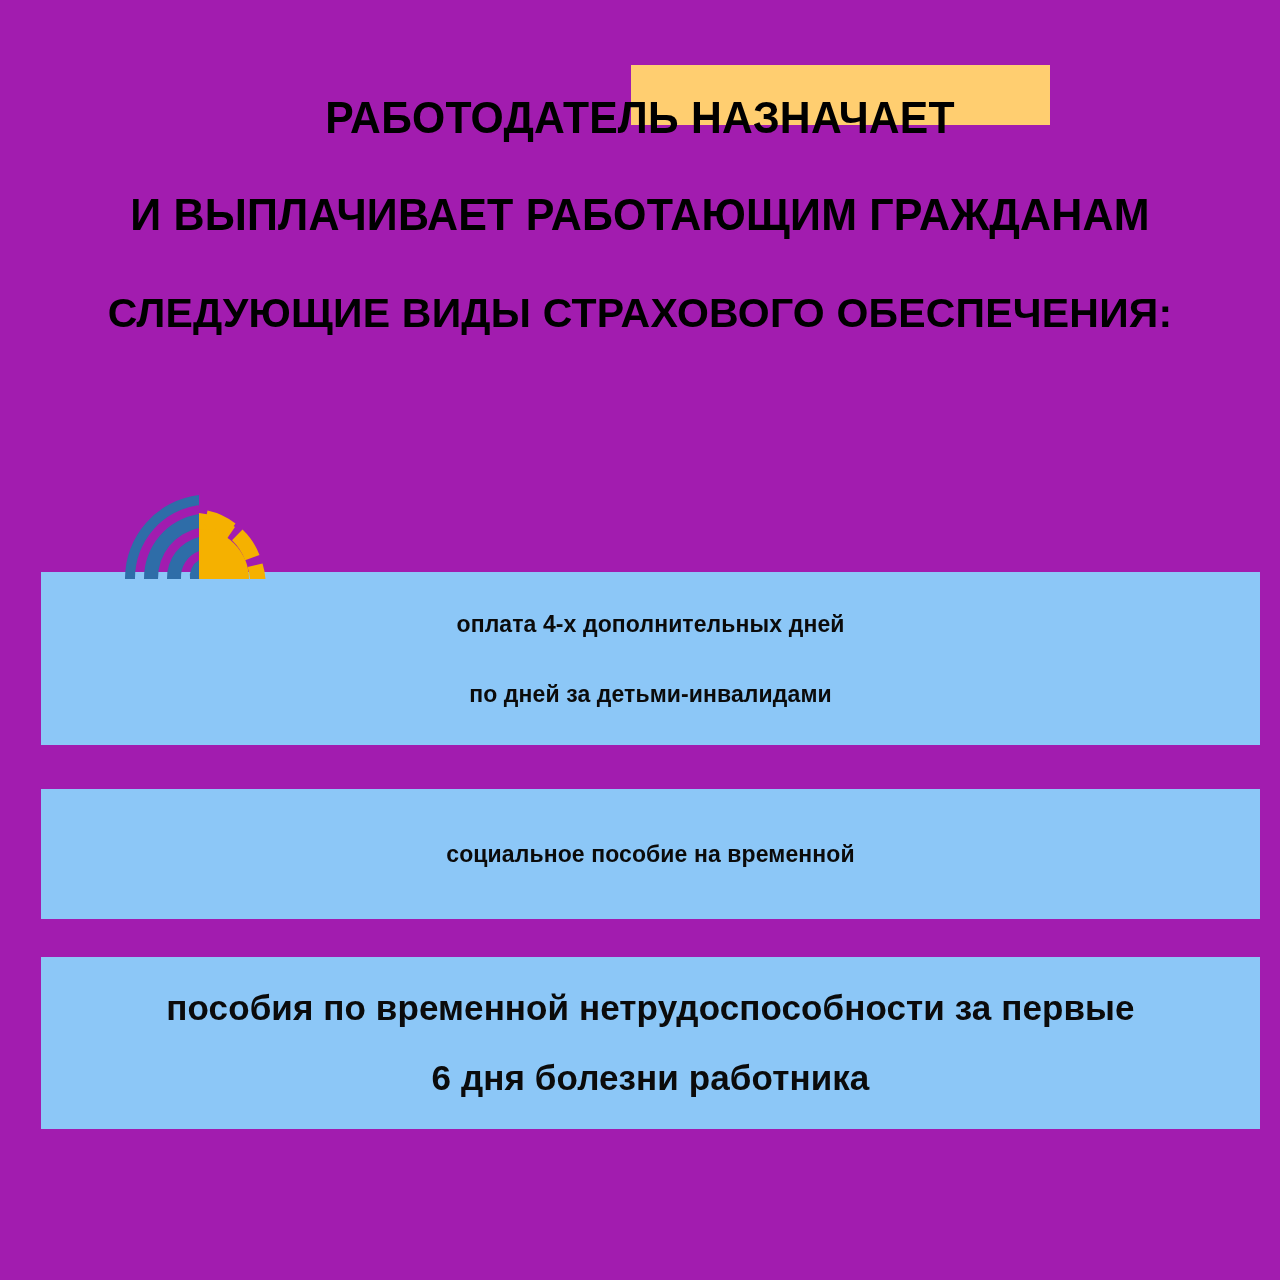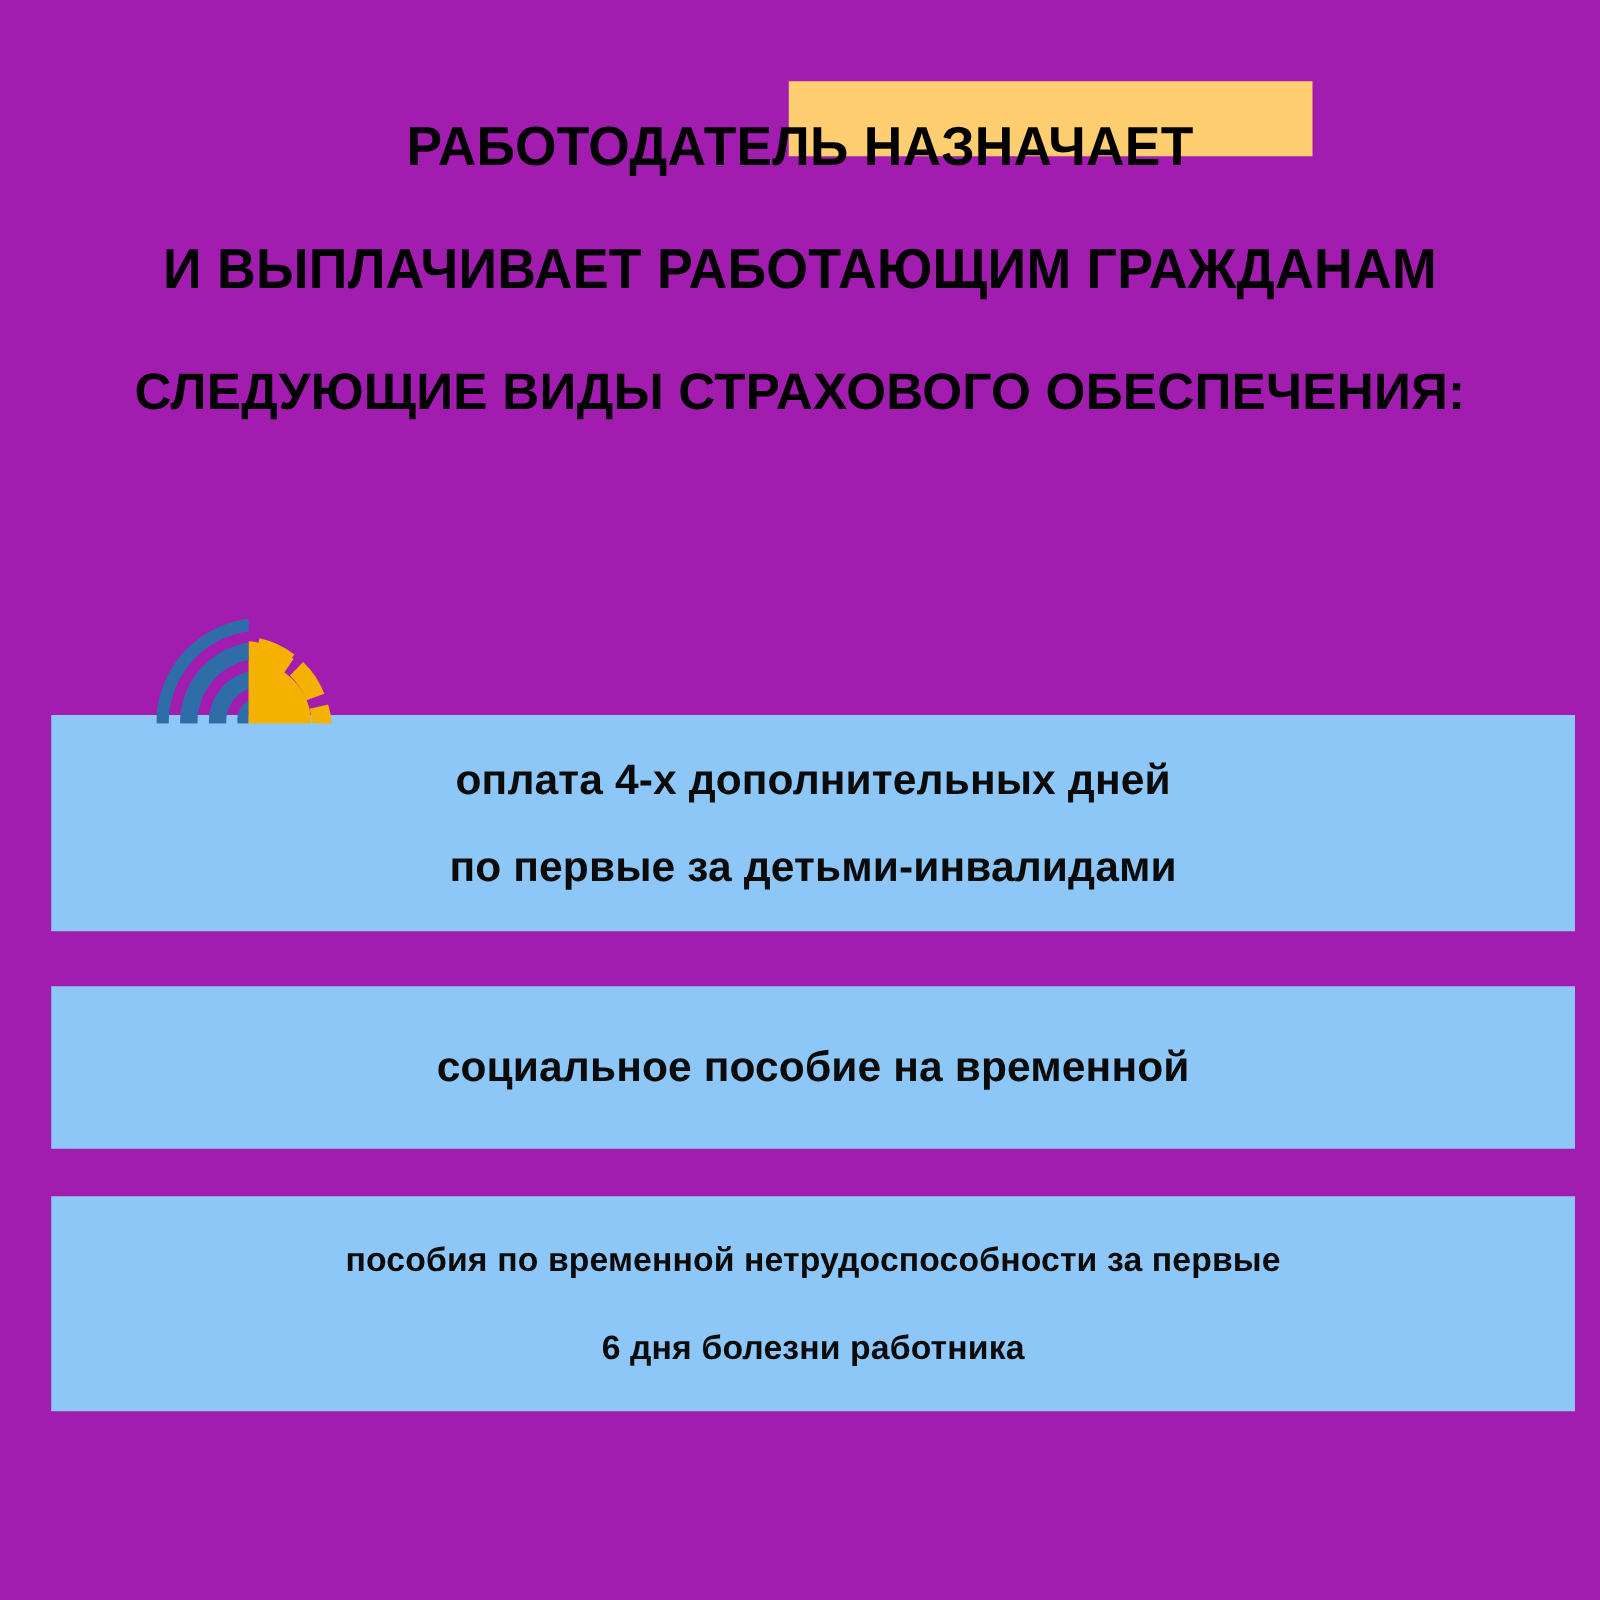--- a/index.html
+++ b/index.html
@@ -99,29 +99,29 @@
     color: #0B0B0B;
     position: relative;
   }
   .benefit-box.box-1 { height: 173px; margin-bottom: 44px; }
   .benefit-box.box-2 { height: 130px; margin-bottom: 38px; }
   .benefit-box.box-3 { height: 172px; margin-bottom: 0; }
 
   .benefit-line {
     display: block;
     font-weight: 700;
-    font-size: 34px;
+    font-size: 23px;
     line-height: 40px;
     letter-spacing: 0.1px;
     white-space: nowrap;
     color: #0B0B0B;
   }
   .box-1 .benefit-line:first-child { margin-bottom: 30px; }
   .box-3 .benefit-line:first-child { margin-bottom: 30px; }
-  .box-3 .benefit-line { font-size: 27px; }
+  .box-3 .benefit-line { font-size: 35px; }
 </style>
 </head>
 <body>
 
 <div class="poster">
 
   <div class="heading">
     <div class="heading-highlight" style="background: rgb(255, 206, 112);"></div>
     <span class="heading-line heading-line-1">РАБОТОДАТЕЛЬ НАЗНАЧАЕТ</span>
     <span class="heading-line heading-line-2">И ВЫПЛАЧИВАЕТ РАБОТАЮЩИМ ГРАЖДАНАМ</span>
@@ -150,21 +150,21 @@
         <path d="M117.5 34.5 A69 69 0 0 1 134.5 60.0 L120.1 65.2 A54 54 0 0 0 107.0 45.3 Z"></path>
         <path d="M137.5 68.5 A69 69 0 0 1 140.5 84 L125.0 84 A54 54 0 0 0 122.6 72.0 Z"></path>
       </g>
     </svg>
   </div>
 
   <div class="boxes">
 
     <div class="benefit-box box-1" style="background: rgb(140, 199, 247);">
       <span class="benefit-line">оплата 4-х дополнительных дней</span>
-      <span class="benefit-line">по первые за детьми-инвалидами</span>
+      <span class="benefit-line">по дней за детьми-инвалидами</span>
     </div>
 
     <div class="benefit-box box-2" style="background: rgb(140, 199, 247);">
       <span class="benefit-line">социальное пособие на временной</span>
     </div>
 
     <div class="benefit-box box-3" style="background: rgb(140, 199, 247);">
       <span class="benefit-line">пособия по временной нетрудоспособности за первые</span>
       <span class="benefit-line">6 дня болезни работника</span>
     </div>

